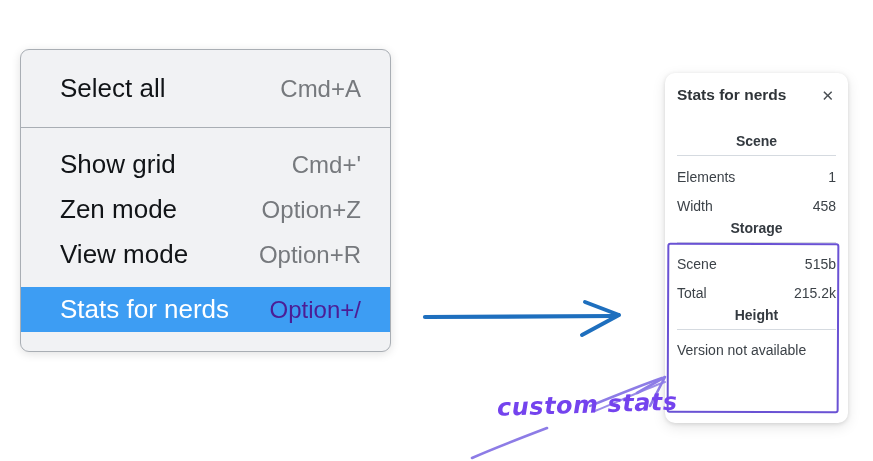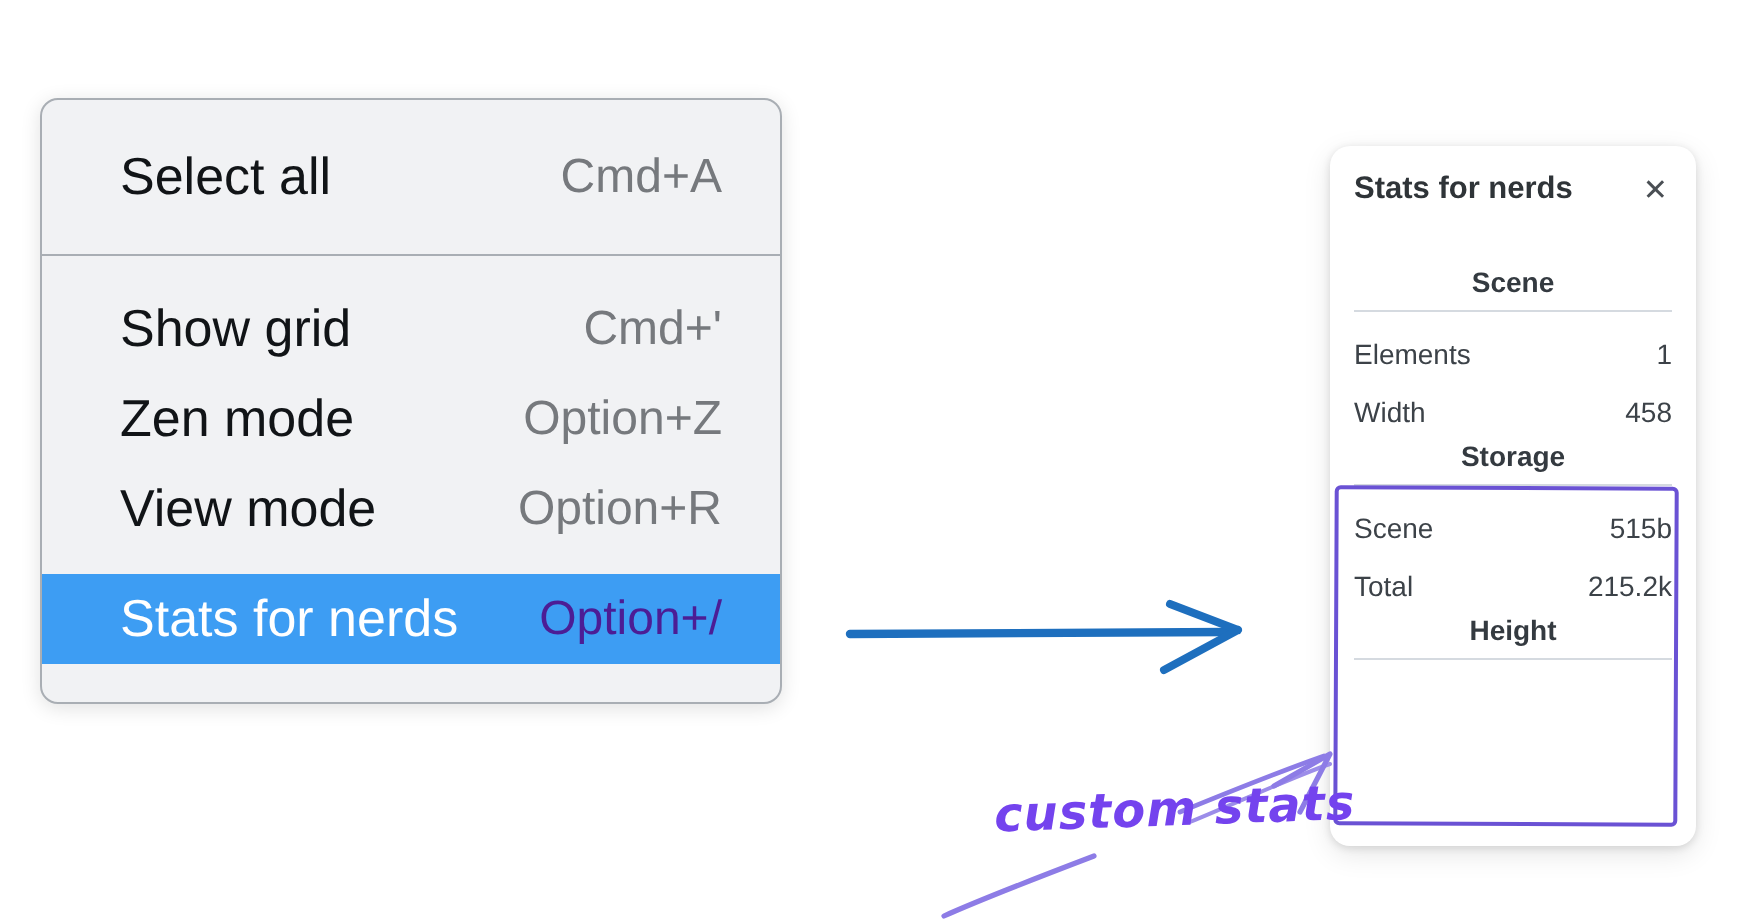--- a/index.html
+++ b/index.html
@@ -113,20 +113,21 @@
   <div class="stat-row">
     <span>Scene</span>
     <span class="stat-value">515b</span>
   </div>
   <div class="stat-row">
     <span>Total</span>
     <span class="stat-value">215.2k</span>
   </div>
 
   <div class="section-heading">Height</div>
+  <div class="version-note">Version not available</div>
 </div>
 
 <div class="annotation-box"></div>
 
 <svg class="annotation-arrow" width="290" height="111" viewBox="0 0 290 111">
   <path d="M42,108 C62,99 96,86 117,78" fill="none" stroke="#8d7ce6" stroke-width="2.6" stroke-linecap="round"></path>
   <path d="M160,56 C182,47 212,35 232,28" fill="none" stroke="#8d7ce6" stroke-width="2.4" stroke-linecap="round"></path>
   <path d="M165,61 C187,52 215,39 235,32" fill="none" stroke="#9c8de9" stroke-width="2" stroke-linecap="round"></path>
   <path d="M207,43 L235,27 L220,56" fill="none" stroke="#8d7ce6" stroke-width="2.6" stroke-linecap="round" stroke-linejoin="round"></path>
 </svg>

